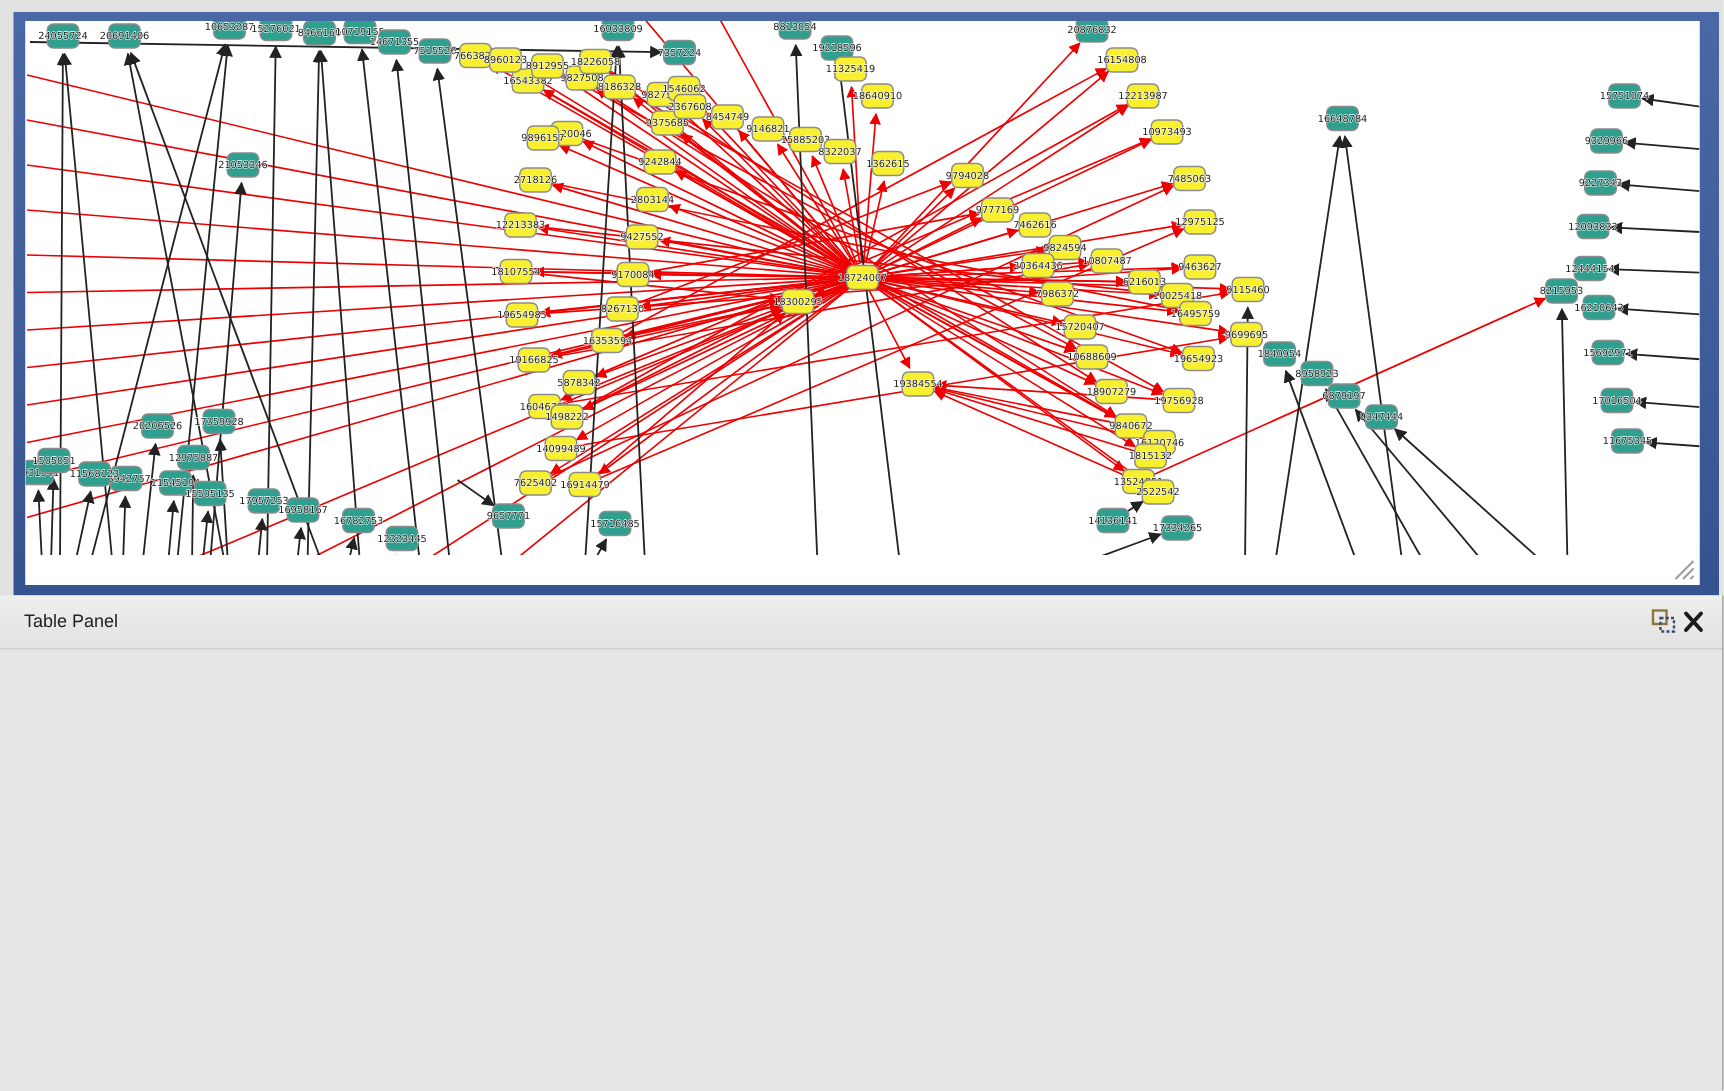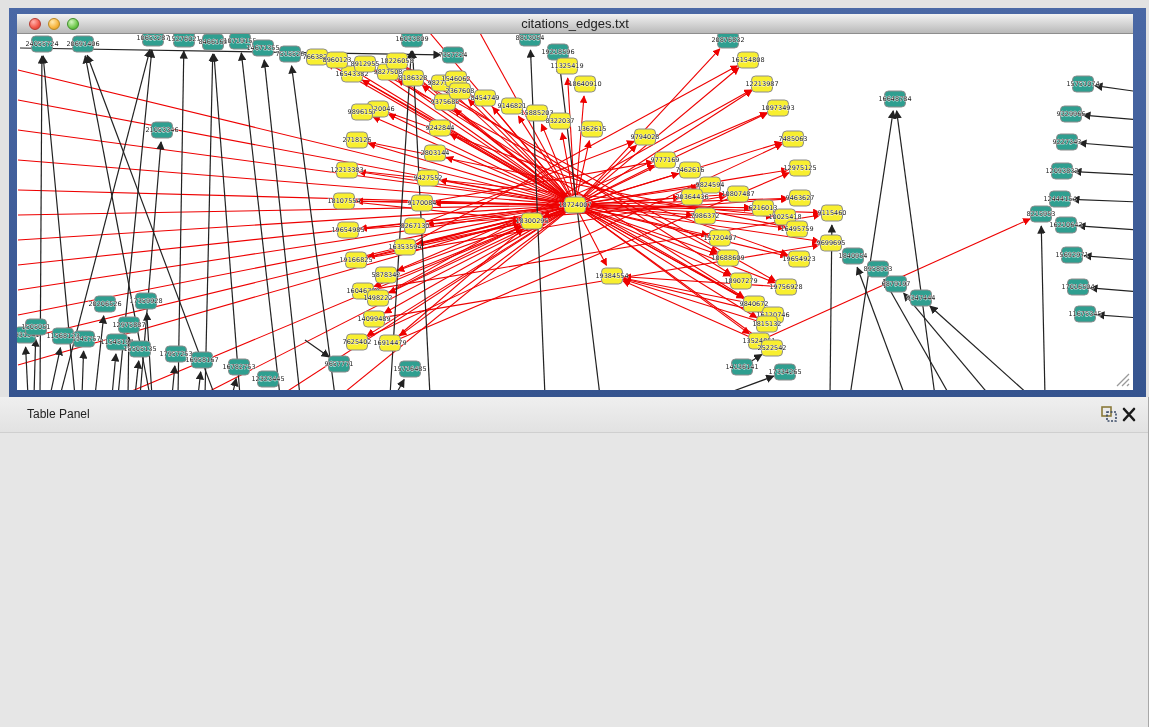--- a/index.html
+++ b/index.html
@@ -19,37 +19,29 @@
   .light.green  { background:radial-gradient(circle at 35% 30%,#d2f5c0,#6fc94c 60%,#3f9a2c); border:1px solid #3f8f2a;}
   #net-canvas { position:relative; flex:1; overflow:hidden; background:#fff; }
   #net-svg { position:absolute; left:0; top:0; }
   #grip { position:absolute; right:2px; bottom:2px; }
 
   
   #table-panel { position:absolute; left:0; top:397px; width:1149px; height:330px;
     background:#e6e6e6; border-right:1px solid #a8a8a8; }
   #panel-header { position:absolute; left:0; top:0; width:100%; height:36px;
     background:linear-gradient(180deg,#efefef,#e2e2e2); border-bottom:1px solid #cfcfcf; }
-  #panel-title { position:absolute; left:27px; top:10px; font-size:12px; color:#222; }
+  #panel-title { position:absolute; left:16px; top:10px; font-size:12px; color:#222; }
   #float-btn { position:absolute; left:1100px; top:8px; width:18px; height:18px; cursor:default; }
   #close-btn { position:absolute; left:1121px; top:8px; width:16px; height:18px; }
 </style>
 </head>
 <body>
 
 <div id="net-frame">
   <div id="net-inner">
-    <div id="net-titlebar">
-      <div class="lights">
-        <span class="light red"></span>
-        <span class="light yellow"></span>
-        <span class="light green"></span>
-      </div>
-      <span id="net-title">citations_edges.txt</span>
-    </div>
     <div id="net-canvas">
       <svg id="net-svg" width="1116" height="356" viewBox="17 34 1116 356">
           <defs>
             <marker id="ar" viewBox="0 0 10 10" refX="9" refY="5" markerWidth="7" markerHeight="7" orient="auto">
               <path d="M0,0 L10,5 L0,10 z" fill="#ee0000"></path>
             </marker>
             <marker id="ab" viewBox="0 0 10 10" refX="9" refY="5" markerWidth="7" markerHeight="7" orient="auto">
               <path d="M0,0 L10,5 L0,10 z" fill="#222222"></path>
             </marker>
           </defs>

